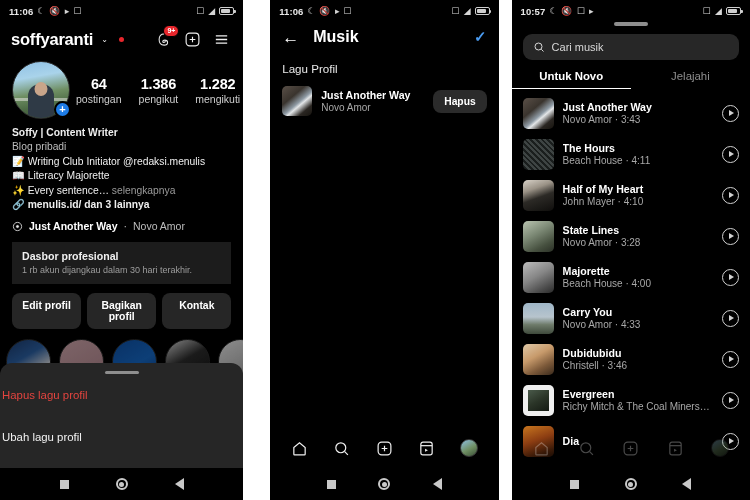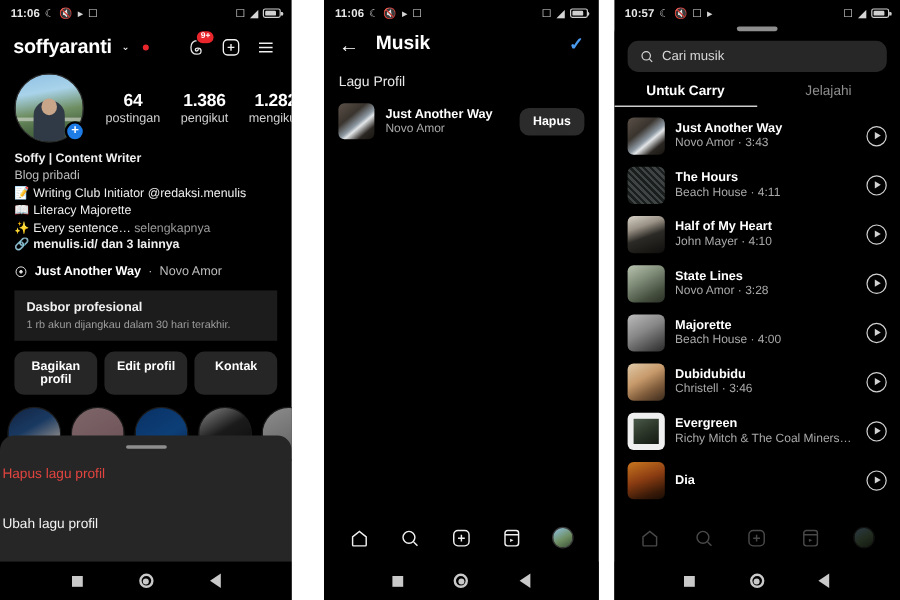--- a/index.html
+++ b/index.html
@@ -69,21 +69,21 @@
     width: 13px; height: 14px; background: #c9a58a; border-radius: 50%;
   }
   .avatar .rail {
     position:absolute; left:0; right:0; top: 36px; height: 3px; background: rgba(230,230,225,.55);
   }
   .plus-badge {
     position: absolute; right: -1px; bottom: 1px; width: 17px; height: 17px;
     background: #1e7ce6; border: 2px solid #000; border-radius: 50%;
     color: #fff; font-size: 11px; font-weight: 600; line-height: 13px; text-align: center;
   }
-  .stats { display: flex; flex: 1; justify-content: space-around; padding-left: 18px; gap: 17px; }
+  .stats { display: flex; flex: 1; justify-content: space-around; padding-left: 6px; gap: 17px; }
   .stat { text-align: center; }
   .stat-num { font-size: 14.5px; font-weight: 700; letter-spacing: -.2px; }
   .stat-lbl { font-size: 10.5px; color: #cfcfcf; margin-top: 1px; }
 
   .bio { padding: 7px 12px 0 12px; font-size: 10.3px; line-height: 14.4px; color: #efefef; }
   .bio .b-strong { font-weight: 700; }
   .bio .muted { color: #bdbdbd; }
   .bio .more { color: #9a9a9a; }
   .bio .link { font-weight: 600; }
   .bio-row { white-space: nowrap; overflow: hidden; }
@@ -297,22 +297,22 @@
       <span class="martist">·</span>
       <span class="martist">Novo Amor</span>
     </div>
 
     <div class="dash">
       <div class="dash-t">Dasbor profesional</div>
       <div class="dash-s">1 rb akun dijangkau dalam 30 hari terakhir.</div>
     </div>
 
     <div class="btnrow">
+      <div class="gbtn">Edit profil</div>
       <div class="gbtn">Bagikan profil</div>
-      <div class="gbtn">Edit profil</div>
       <div class="gbtn">Kontak</div>
     </div>
 
     <div class="highlights">
       <div class="hl hl1"></div>
       <div class="hl hl2"></div>
       <div class="hl hl3"></div>
       <div class="hl hl4"></div>
       <div class="hl hl5"></div>
     </div>
@@ -453,21 +453,21 @@
 
       <div class="searchbar">
         <svg width="12" height="12" viewBox="0 0 24 24" fill="none" stroke="#d8d8d8" stroke-width="2">
           <circle cx="11" cy="11" r="7"></circle>
             <path d="M16.5 16.5 21 21"></path>
         </svg>
         <span class="ph">Cari musik</span>
       </div>
 
       <div class="tabs">
-        <div class="tab active">Untuk Carry</div>
+        <div class="tab active">Untuk Novo</div>
         <div class="tab inactive">Jelajahi</div>
       </div>
 
       <div class="songlist">
 
         <div class="srow3">
           <div class="art3 a-jaw"></div>
           <div class="sr-meta">
             <div class="sr-title">Just Another Way</div>
             <div class="sr-sub"><span>Novo Amor</span> · <span>3:43</span></div>
@@ -515,20 +515,30 @@
           <div class="art3 a-major"></div>
           <div class="sr-meta">
             <div class="sr-title">Majorette</div>
             <div class="sr-sub"><span>Beach House</span> · <span>4:00</span></div>
           </div>
           <div class="play">
               <i></i>
             </div>
         </div>
 
+        <div class="srow3">
+          <div class="art3 a-carry"></div>
+          <div class="sr-meta">
+            <div class="sr-title">Carry You</div>
+            <div class="sr-sub"><span>Novo Amor</span> · <span>4:33</span></div>
+          </div>
+          <div class="play">
+              <i></i>
+            </div>
+        </div>
 
         <div class="srow3">
           <div class="art3 a-dubi"></div>
           <div class="sr-meta">
             <div class="sr-title">Dubidubidu</div>
             <div class="sr-sub"><span>Christell</span> · <span>3:46</span></div>
           </div>
           <div class="play">
               <i></i>
             </div>

